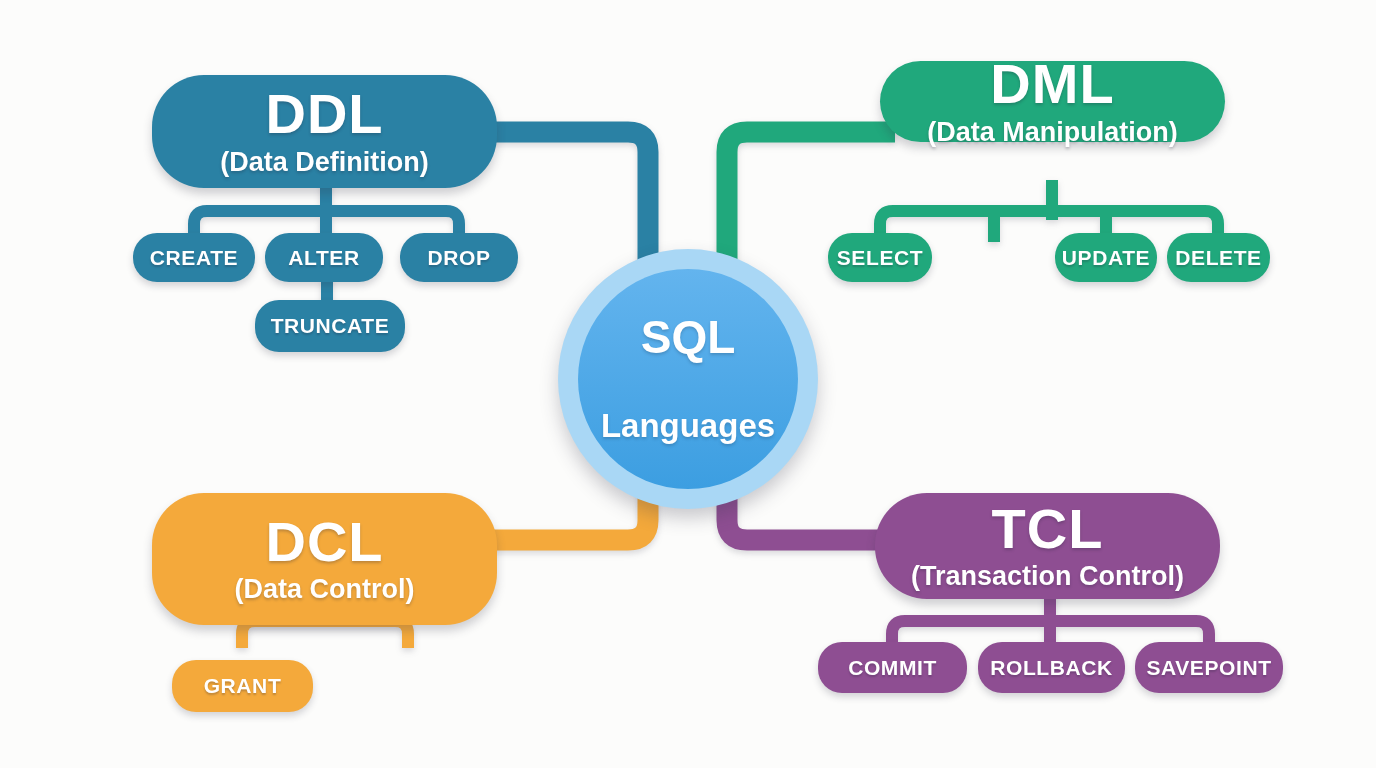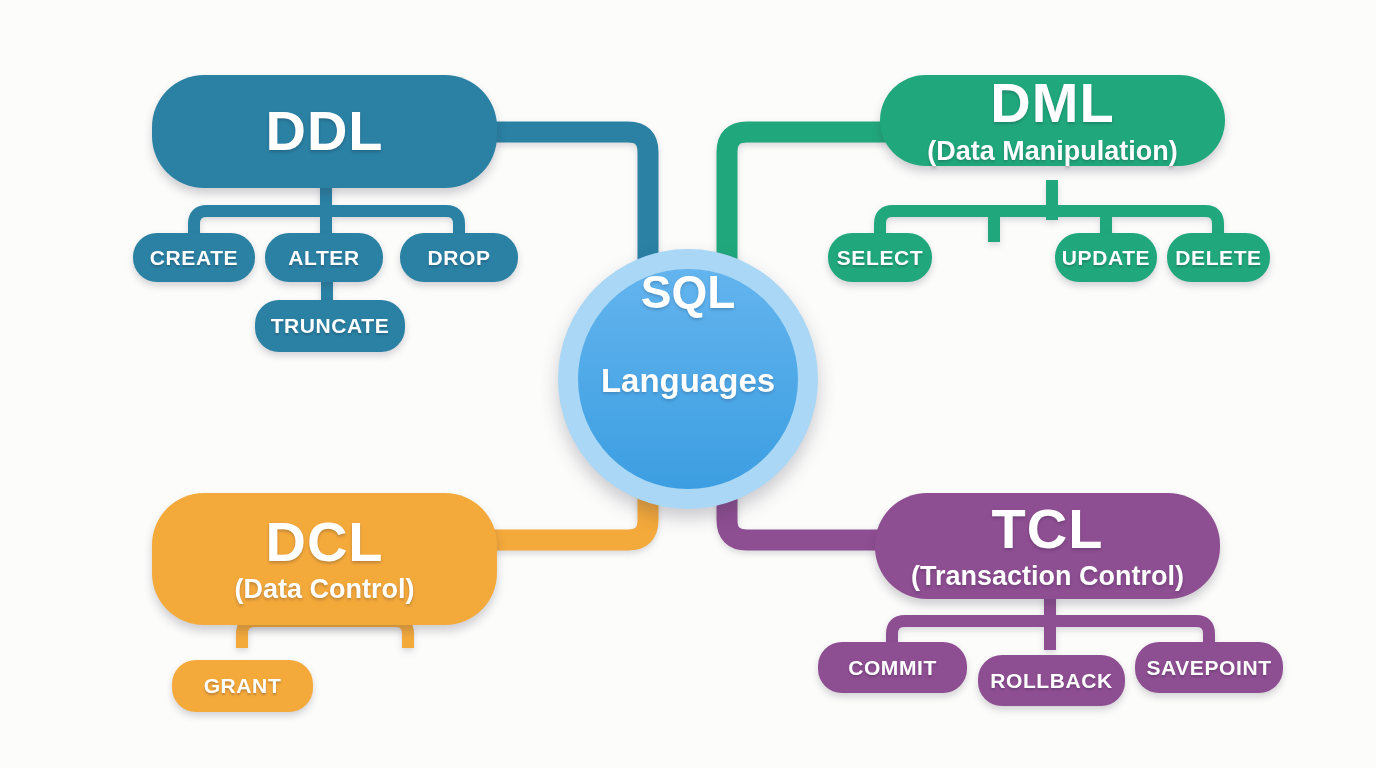--- a/index.html
+++ b/index.html
@@ -18,21 +18,21 @@
     position:absolute;z-index:2;border-radius:52px;
     display:flex;flex-direction:column;align-items:center;justify-content:center;
     color:#fff;text-align:center;
     box-shadow:0 6px 10px rgba(50,50,70,0.22);
     text-shadow:0 2px 3px rgba(30,30,50,0.25);
   }
   .pbox .abbr{font-size:56px;font-weight:bold;line-height:1.05;letter-spacing:1px;}
   .pbox .full{font-size:27px;font-weight:bold;line-height:1.15;margin-top:3px;}
 
   .box-ddl{left:152px;top:75px;width:345px;height:113px;background:var(--ddl);}
-  .box-dml{left:880px;top:75px;width:345px;height:91px;background:var(--dml);}
+  .box-dml{left:880px;top:61px;width:345px;height:81px;background:var(--dml);}
   .box-dcl{left:152px;top:493px;width:345px;height:132px;background:var(--dcl);}
   .box-tcl{left:875px;top:493px;width:345px;height:106px;background:var(--tcl);}
 
   .child{
     position:absolute;z-index:2;border-radius:24px;
     display:flex;align-items:center;justify-content:center;
     color:#fff;font-size:21px;font-weight:bold;letter-spacing:0.6px;
     white-space:nowrap;
     box-shadow:0 4px 7px rgba(50,50,70,0.2);
     text-shadow:0 2px 2px rgba(30,30,50,0.25);
@@ -47,32 +47,32 @@
 
   .ch-select{left:828px;top:233px;width:104px;height:49px;}
   .ch-insert{left:943px;top:233px;width:102px;height:49px;}
   .ch-update{left:1055px;top:233px;width:102px;height:49px;}
   .ch-delete{left:1167px;top:233px;width:103px;height:49px;}
 
   .ch-grant {left:172px;top:660px;width:141px;height:52px;}
   .ch-revoke{left:337px;top:640px;width:141px;height:52px;}
 
   .ch-commit   {left:818px;top:642px;width:149px;height:51px;}
-  .ch-rollback {left:978px;top:642px;width:147px;height:51px;margin-top:13px;}
+  .ch-rollback {left:978px;top:642px;width:147px;height:51px;}
   .ch-savepoint{left:1135px;top:642px;width:148px;height:51px;}
 
   .circle-outer{
     position:absolute;z-index:3;left:558px;top:249px;width:260px;height:260px;
     border-radius:50%;background:var(--circle-ring);
     box-shadow:0 9px 18px rgba(50,50,70,0.25);
   }
   .circle-inner{
     position:absolute;left:20px;top:20px;width:220px;height:220px;border-radius:50%;
     background:linear-gradient(180deg,var(--circle-top),var(--circle-bottom));
-    display:flex;flex-direction:column;align-items:center;
+    display:flex;flex-direction:column;align-items:center;justify-content:center;
     color:#fff;text-align:center;text-shadow:0 2px 3px rgba(30,60,90,0.25);gap:48px;
   }
   .circle-inner .l1{font-size:46px;font-weight:bold;line-height:1.0;}
   .circle-inner .l2{font-size:33px;font-weight:bold;line-height:1.1;}
 </style>
 </head>
 <body>
 
 <div class="canvas" style="--ddl: #2a81a4; --dml: #20a87c; --dcl: #f4a93b; --tcl: #8e4e92; --circle-ring: #a9d7f5; --circle-top: #63b4ee; --circle-bottom: #3c9ee1; --bg: #fcfcfb;">
 
@@ -94,20 +94,21 @@
 
     <path d="M 325 592 L 325 627" class="thin" style="stroke:var(--dcl)"></path>
     <path d="M 242 648 L 242 634 Q 242 621 255 621 L 395 621 Q 408 621 408 634 L 408 648" class="thin" style="stroke:var(--dcl)"></path>
 
     <path d="M 1050 592 L 1050 650" class="thin" style="stroke:var(--tcl)"></path>
     <path d="M 892 650 L 892 634 Q 892 621 905 621 L 1196 621 Q 1209 621 1209 634 L 1209 650" class="thin" style="stroke:var(--tcl)"></path>
   </svg>
 
   <div class="pbox box-ddl">
     <div class="abbr">DDL</div>
+    <div class="full">(Data Definition)</div>
   </div>
   <div class="child c-ddl ch-create">CREATE</div>
   <div class="child c-ddl ch-alter">ALTER</div>
   <div class="child c-ddl ch-drop">DROP</div>
   <div class="child c-ddl ch-truncate">TRUNCATE</div>
 
   <div class="pbox box-dml">
     <div class="abbr">DML</div>
     <div class="full">(Data Manipulation)</div>
   </div>

